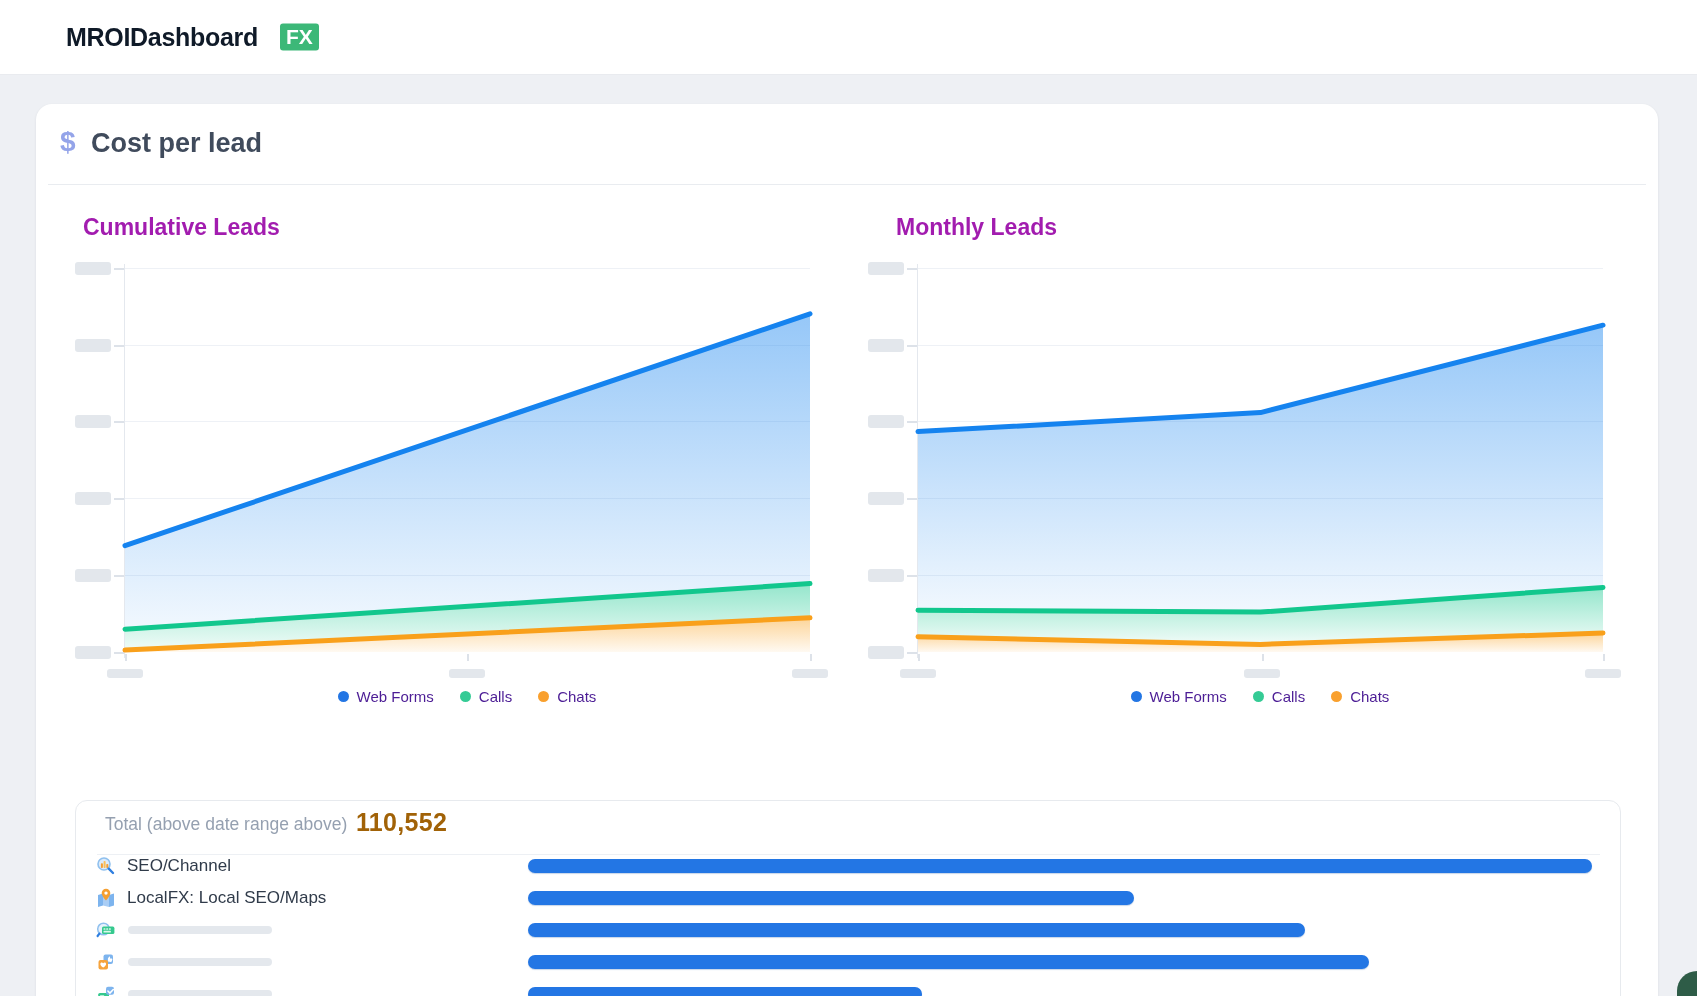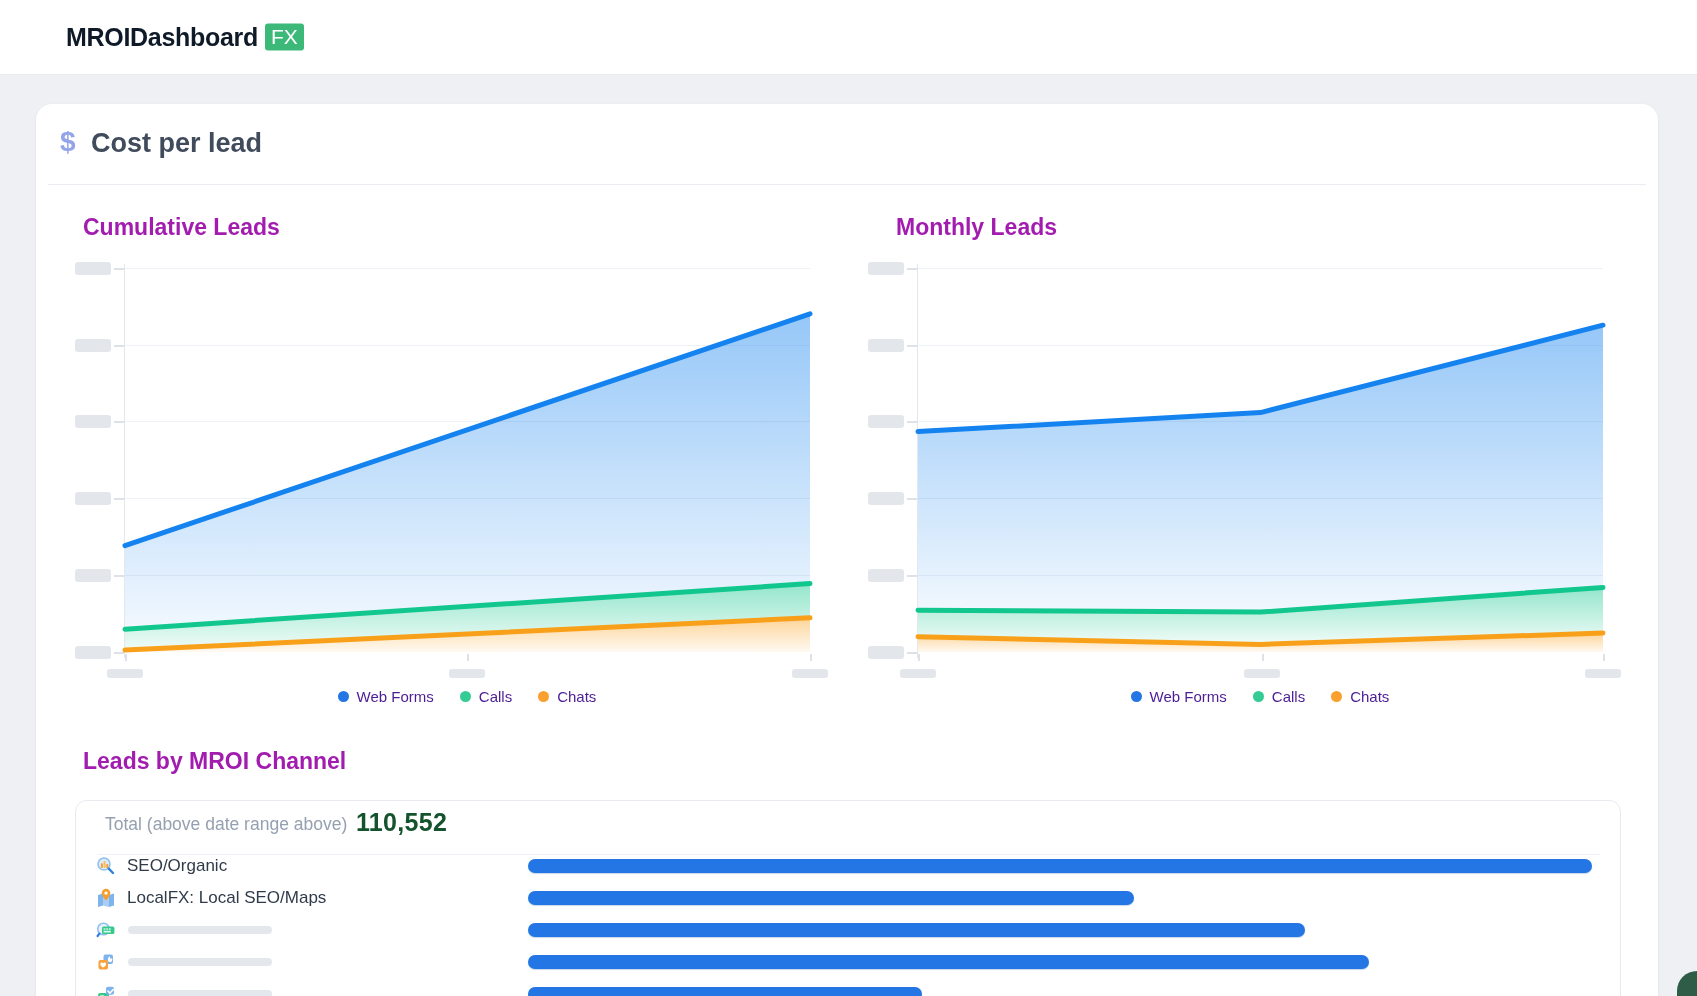--- a/index.html
+++ b/index.html
@@ -2,23 +2,23 @@
 <html><head>
 <meta charset="utf-8">
 <style>
   * { margin:0; padding:0; box-sizing:border-box; }
   html,body { width:1697px; height:996px; }
   body { font-family:"Liberation Sans","DejaVu Sans",sans-serif; }
   .page { position:relative; width:1697px; height:996px; background:#eef0f4; overflow:hidden; }
 
   
   .topbar { position:absolute; left:0; top:0; right:0; height:75px; background:#ffffff; border-bottom:1px solid #e9ebef; }
-  .logo { position:absolute; left:66px; top:50%; transform:translateY(-50%); display:flex; align-items:center; gap:7px; }
+  .logo { position:absolute; left:66px; top:50%; transform:translateY(-50%); display:flex; align-items:center; gap:22px; }
   .logo-text { font-size:25px; font-weight:700; color:#0f1a28; letter-spacing:-0.3px; }
-  .logo-badge { background:#3cb878; color:#ffffff; font-size:21px; font-weight:400; padding:1px 6px 2px 6px; border-radius:3px; }
+  .logo-badge { background:#3cb878; color:#ffffff; font-size:21px; font-weight:700; padding:1px 6px 2px 6px; border-radius:3px; }
 
   
   .card { position:absolute; left:36px; top:104px; width:1622px; height:940px; background:#ffffff;
           border-radius:16px 16px 0 0; box-shadow:0 1px 3px rgba(16,24,40,.08); }
   .card-header { position:absolute; left:12px; right:12px; top:0; height:81px; border-bottom:1px solid #e9ecf0; }
   .dollar { position:absolute; left:12px; top:22px; font-size:28px; font-weight:700; color:#94a4e9; }
   .card-title { position:absolute; left:43px; top:24px; font-size:27px; font-weight:600; color:#404b5c; }
 
   .chart-title, .leads-title { position:absolute; font-size:23px; font-weight:700; color:#a21caf; }
 
@@ -31,21 +31,21 @@
   .chart-svg { position:absolute; overflow:visible; }
 
   .legend { position:absolute; display:flex; justify-content:center; align-items:center; gap:26px; }
   .legend-item { display:flex; align-items:center; gap:8px; font-size:15px; color:#4c1d95; cursor:pointer; }
   .legend-dot { width:11px; height:11px; border-radius:50%; flex:0 0 auto; }
 
   
   .panel { position:absolute; left:39px; top:696px; width:1546px; height:330px; background:#ffffff;
            border:1px solid #e7eaee; border-radius:12px; }
   .total-label { position:absolute; left:69px; top:710px; font-size:17.5px; color:#95a0b0; }
-  .total-value { position:absolute; left:320px; top:704px; font-size:25px; font-weight:700; color:#14532d; letter-spacing:0.3px; }
+  .total-value { position:absolute; left:320px; top:704px; font-size:25px; font-weight:700; color:#a16207; letter-spacing:0.3px; }
   .panel-divider { position:absolute; left:61px; top:750px; width:1503px; height:1px; background:#edf0f4; }
 
   .row-icon { position:absolute; width:20px; height:20px; }
   .row-icon svg { width:20px; height:20px; display:block; }
   .row-label { position:absolute; font-size:17px; color:#303b4a; white-space:nowrap; }
   .label-redacted { position:absolute; width:144px; height:8px; border-radius:4px; background:#e4e8ed; }
   .hbar { position:absolute; height:14px; border-radius:7px; background:#2376e4; box-shadow:0 1px 1px rgba(27,86,167,.25); }
 
   .corner-deco { position:absolute; right:0; bottom:0; width:20px; height:25px; background:#2e5c47; border-radius:22px 0 0 0; }
 </style>
@@ -63,21 +63,20 @@
 
   <main class="card" id="card">
     <div class="card-header">
       <span class="dollar">$</span>
       <h1 class="card-title">Cost per lead</h1>
     </div>
 
     <h2 class="chart-title" style="left:47px; top:110px;">Cumulative Leads</h2>
     <h2 class="chart-title" style="left:860px; top:110px;">Monthly Leads</h2>
 
-    <h2 class="leads-title" style="left:47px; top:644px;">Leads by MROI Channel</h2>
 
     <section class="panel">
       
     </section>
 
     <span class="total-label">Total (above date range above)</span>
     <span class="total-value">110,552</span>
     <div class="panel-divider"></div>
   <div class="gridline" style="left: 89px; top: 164px; width: 685px;"></div>
       <div class="gridline" style="left: 89px; top: 241px; width: 685px;"></div>
@@ -202,21 +201,21 @@
       <div class="">
         <div class="row-icon" style="left: 60px; top: 752px;">
           <svg viewBox="0 0 20 20">
             <circle cx="8" cy="8" r="6" fill="#ddebfa" stroke="#8fc0ee" stroke-width="1.6"></circle>
      <rect x="4.9" y="7.2" width="2" height="4.8" rx="0.8" fill="#f59f31"></rect>
      <rect x="7.6" y="5" width="2" height="7" rx="0.8" fill="#fbbf57"></rect>
      <rect x="10.3" y="8" width="2" height="4" rx="0.8" fill="#f59f31"></rect>
      <line x1="12.7" y1="12.7" x2="17" y2="17" stroke="#2f7fe0" stroke-width="2.4" stroke-linecap="round"></line>
           </svg>
         </div>
-        <span class="row-label" style="left: 91px; top: 752px;">SEO/Organic</span>
+        <span class="row-label" style="left: 91px; top: 752px;">SEO/Channel</span>
         <div class="hbar" style="left: 492px; top: 755px; width: 1064px; background: rgb(35, 118, 228);"></div>
       </div>
       <div class="">
         <div class="row-icon" style="left: 60px; top: 784px;">
           <svg viewBox="0 0 20 20">
             <path d="M2 7 L7 5.4 L7 17.4 L2 19 Z" fill="#7db4ee"></path>
      <path d="M7 5.4 L13 7 L13 19 L7 17.4 Z" fill="#a9cdf5"></path>
      <path d="M13 7 L18 5.4 L18 17.4 L13 19 Z" fill="#7db4ee"></path>
      <path d="M10 0.8 a4.3 4.3 0 0 1 4.3 4.3 c0 3.1-4.3 7.5-4.3 7.5 s-4.3-4.4-4.3-7.5 A4.3 4.3 0 0 1 10 0.8 Z" fill="#f59f31"></path>
      <circle cx="10" cy="5.1" r="1.7" fill="#ffffff"></circle>

